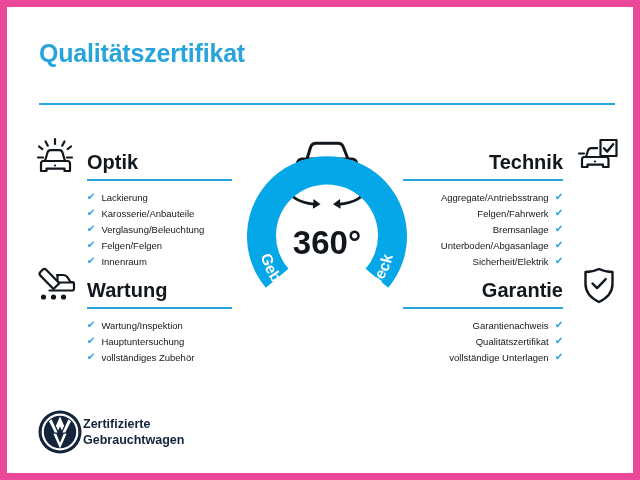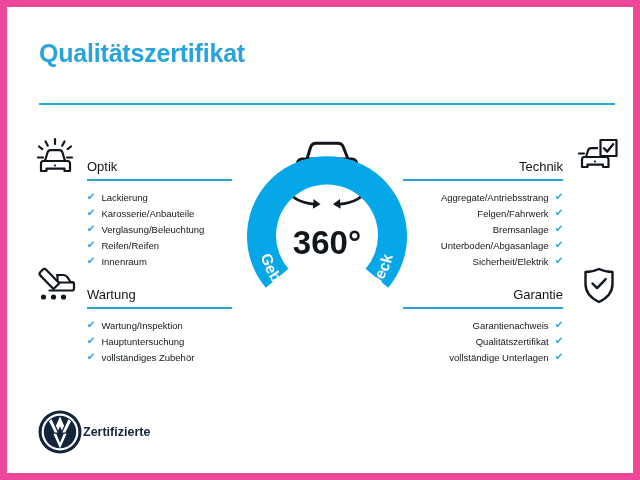--- a/index.html
+++ b/index.html
@@ -44,22 +44,22 @@
   .section {
     position: absolute;
   }
   .sec-head {
     position: relative;
     height: 34px;
   }
   .sec-title {
     position: absolute;
     bottom: 7px;
-    font-size: 13px;
-    font-weight: normal;
+    font-size: 20px;
+    font-weight: bold;
     color: #11171C;
     white-space: nowrap;
   }
   .sec-rule {
     position: absolute;
     bottom: 0px;
     height: 2px;
     background: #29A3DC;
   }
   .sec-list {
@@ -179,21 +179,21 @@
       <li>
           <span class="check">✔</span>
           <span>Karosserie/Anbauteile</span>
         </li>
       <li>
           <span class="check">✔</span>
           <span>Verglasung/Beleuchtung</span>
         </li>
       <li>
           <span class="check">✔</span>
-          <span>Reifen/Reifen</span>
+          <span>Felgen/Felgen</span>
         </li>
       <li>
           <span class="check">✔</span>
           <span>Innenraum</span>
         </li>
     </ul>
   </div>
 
   <div class="icon-box" id="icon-wartung">
     <svg viewBox="0 0 44 42" fill="none" stroke="#11171C" stroke-width="2.2" stroke-linecap="round" stroke-linejoin="round">
@@ -334,16 +334,17 @@
         <circle cx="23" cy="23" r="18.4" fill="#ffffff"></circle>
         <circle cx="23" cy="23" r="16.2" fill="#13243B"></circle>
         <path d="M23 39.6 L16.4 24.8 l2.9 0 L23 33.8 l3.7 -9 l2.9 0 Z
                  M14.6 10.2 L20.6 23.6 l-2.9 0 L12 12.2 Z
                  M31.4 10.2 L25.4 23.6 l2.9 0 L34 12.2 Z
                  M23 7.4 L27.1 16.8 l-2.2 4.8 L23 17.4 l-1.9 4.2 l-2.2 -4.8 Z" fill="#ffffff"></path>
       </svg>
     </div>
     <div id="footer-text">
       <div>Zertifizierte</div>
+      <div>Gebrauchtwagen</div>
     </div>
   </div>
 
 </div>
 
 </body></html>

